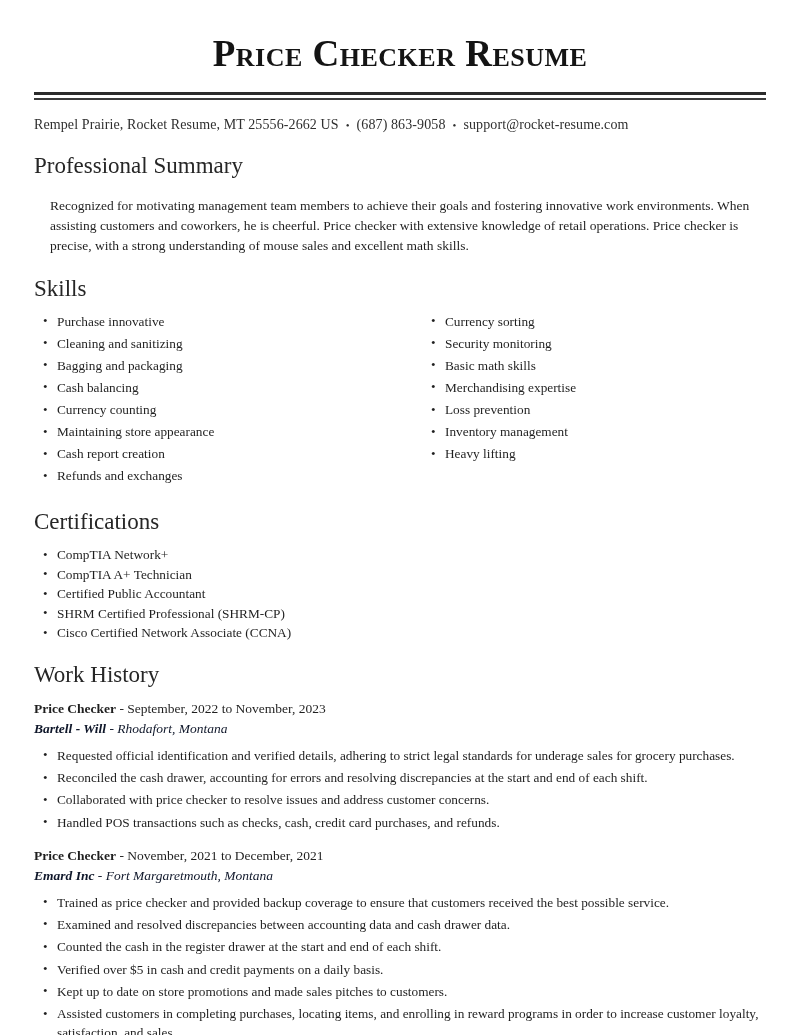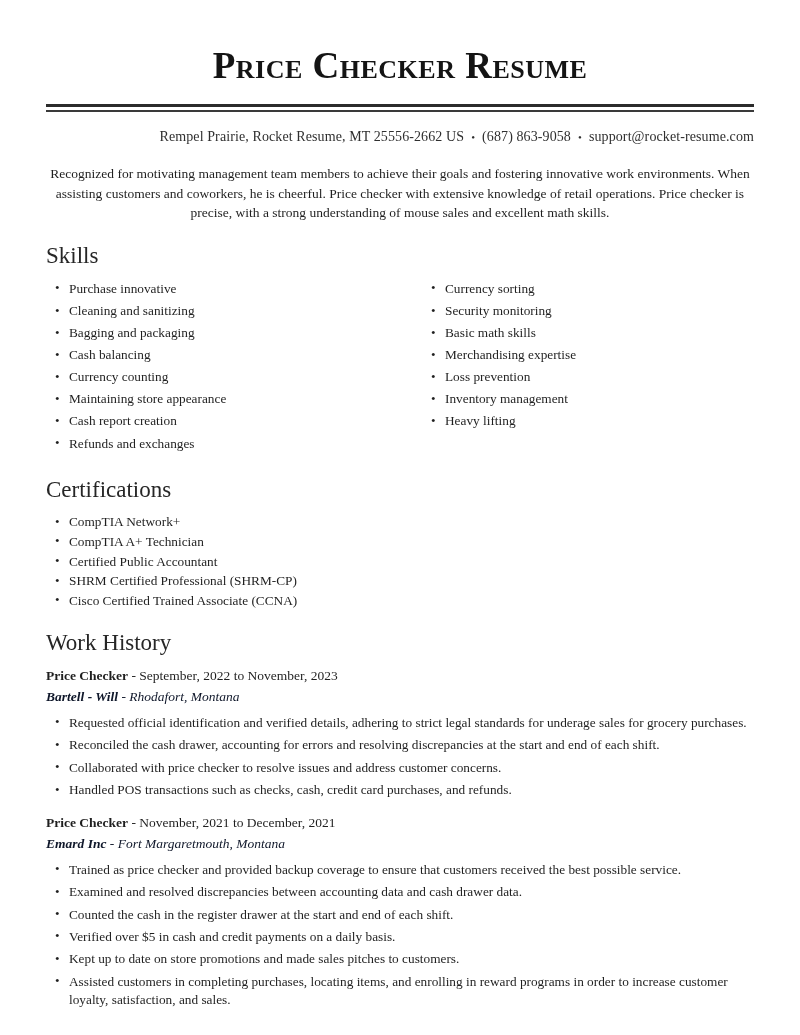--- a/index.html
+++ b/index.html
@@ -11,21 +11,21 @@
     width: 800px;
     height: 1035px;
     overflow: hidden;
     font-family: "Liberation Serif", "DejaVu Serif", serif;
     color: #1a1a1a;
   }
   .page {
     width: 800px;
     height: 1035px;
     position: relative;
-    padding: 16px;
+    padding: 4px;
     box-sizing: border-box;
   }
   .inner {
     padding: 0 30px;
   }
 
   
   .resume-title {
     text-align: center;
     font-family: "Liberation Serif", "DejaVu Serif", serif;
@@ -48,21 +48,21 @@
   }
   .rule-gap {
     height: 3px;
   }
   .rule-thin {
     height: 2px;
     background: #3a3a3a;
     width: 100%;
   }
   .contact-line {
-    text-align: right;
+    text-align: left;
     font-size: 14px;
     color: #2f2f2f;
     margin-top: 17px;
     letter-spacing: 0.1px;
   }
   .contact-sep {
     display: inline-block;
     padding: 0 7px;
     font-size: 11px;
     vertical-align: middle;
@@ -78,22 +78,22 @@
     font-weight: normal;
     font-size: 23px;
     color: #262626;
     margin: 0 0 9px 0;
     line-height: 1.25;
   }
   .summary-text {
     font-size: 13.5px;
     line-height: 1.47;
     color: #1f1f1f;
-    text-align: center;
-    margin: 4px;
+    text-align: left;
+    margin: 16px;
   }
 
   
   ul.bullets {
     list-style: none;
     margin: 0;
     padding: 0;
   }
   ul.bullets li {
     position: relative;
@@ -185,20 +185,21 @@
       <div class="rule-thick"></div>
       <div class="rule-gap"></div>
       <div class="rule-thin"></div>
     </div>
 
     <div class="contact-line">
       <span>Rempel Prairie, Rocket Resume, MT 25556-2662 US</span><span class="contact-sep">•</span><span>(687) 863-9058</span><span class="contact-sep">•</span><span>support@rocket-resume.com</span>
     </div>
 
     <div class="section">
+      <h2 class="section-heading">Professional Summary</h2>
       <p class="summary-text">Recognized for motivating management team members to achieve their goals and fostering innovative work environments. When assisting customers and coworkers, he is cheerful. Price checker with extensive knowledge of retail operations. Price checker is precise, with a strong understanding of mouse sales and excellent math skills.</p>
     </div>
 
     <div class="section">
       <h2 class="section-heading">Skills</h2>
       <div class="skills-columns">
         <div class="skills-col left">
           <ul class="bullets">
             <li>Purchase innovative</li>
             <li>Cleaning and sanitizing</li>
@@ -224,21 +225,21 @@
       </div>
     </div>
 
     <div class="section">
       <h2 class="section-heading">Certifications</h2>
       <ul class="bullets certs">
         <li>CompTIA Network+</li>
         <li>CompTIA A+ Technician</li>
         <li>Certified Public Accountant</li>
         <li>SHRM Certified Professional (SHRM-CP)</li>
-        <li>Cisco Certified Trained Associate (CCNA)</li>
+        <li>Cisco Certified Network Associate (CCNA)</li>
       </ul>
     </div>
 
     <div class="section">
       <h2 class="section-heading">Work History</h2>
 
       <div class="job">
         <div class="job-line-1">
           <span class="job-title">Price Checker</span><span class="dash"> </span><span class="dash">-</span><span class="dash"> </span><span class="job-dates">September, 2022 to November, 2023</span>
         </div>

